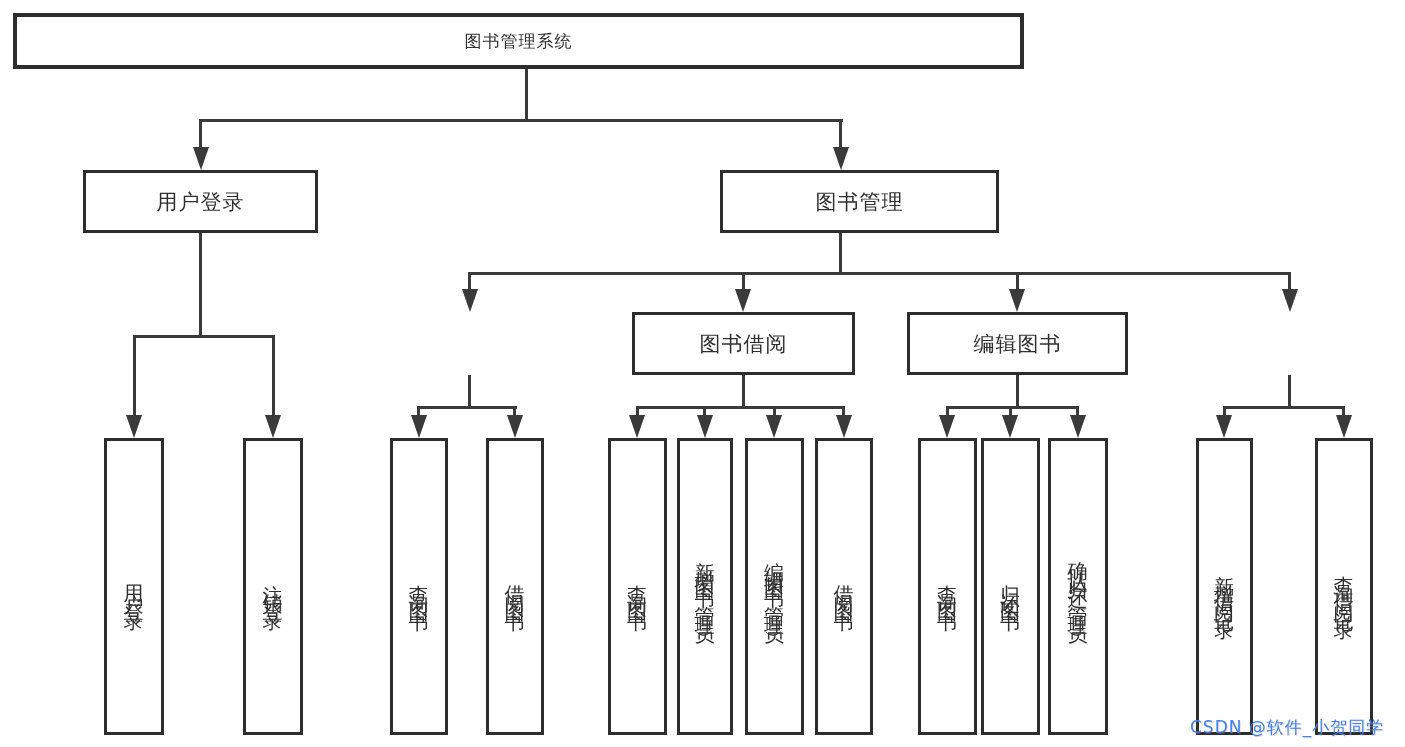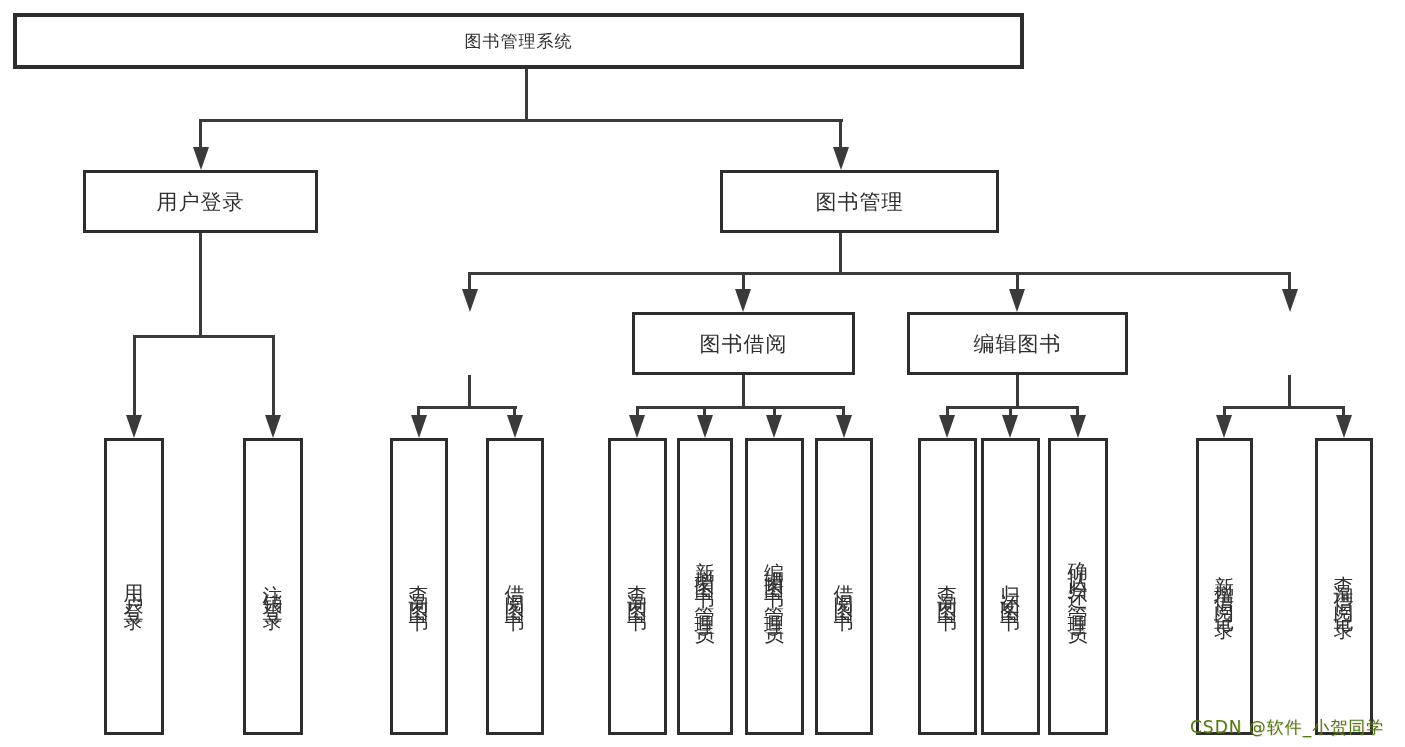--- a/index.html
+++ b/index.html
@@ -102,21 +102,21 @@
   .a16{left:1002px;top:415px;}
   .a17{left:1070px;top:415px;}
   
   .c30{left:1288px;top:375px;height:31px;}
   .c31{left:1223px;top:406px;width:122px;}
   .c32{left:1223px;top:406px;height:11px;}
   .c33{left:1342px;top:406px;height:11px;}
   .a18{left:1216px;top:415px;}
   .a19{left:1336px;top:415px;}
 
-  .wm{position:absolute;left:1190px;top:716px;font-size:17px;color:#4d7c0f;
+  .wm{position:absolute;left:1190px;top:716px;font-size:17px;color:#3b82f6;
       letter-spacing:1px;white-space:nowrap;text-shadow:1px 1px 0 rgba(210,120,120,0.25);}
 </style>
 </head>
 <body>
 
 <div class="canvas">
 
   <div class="v c1"></div>
   <div class="h c2"></div>
   <div class="v c3"></div>

